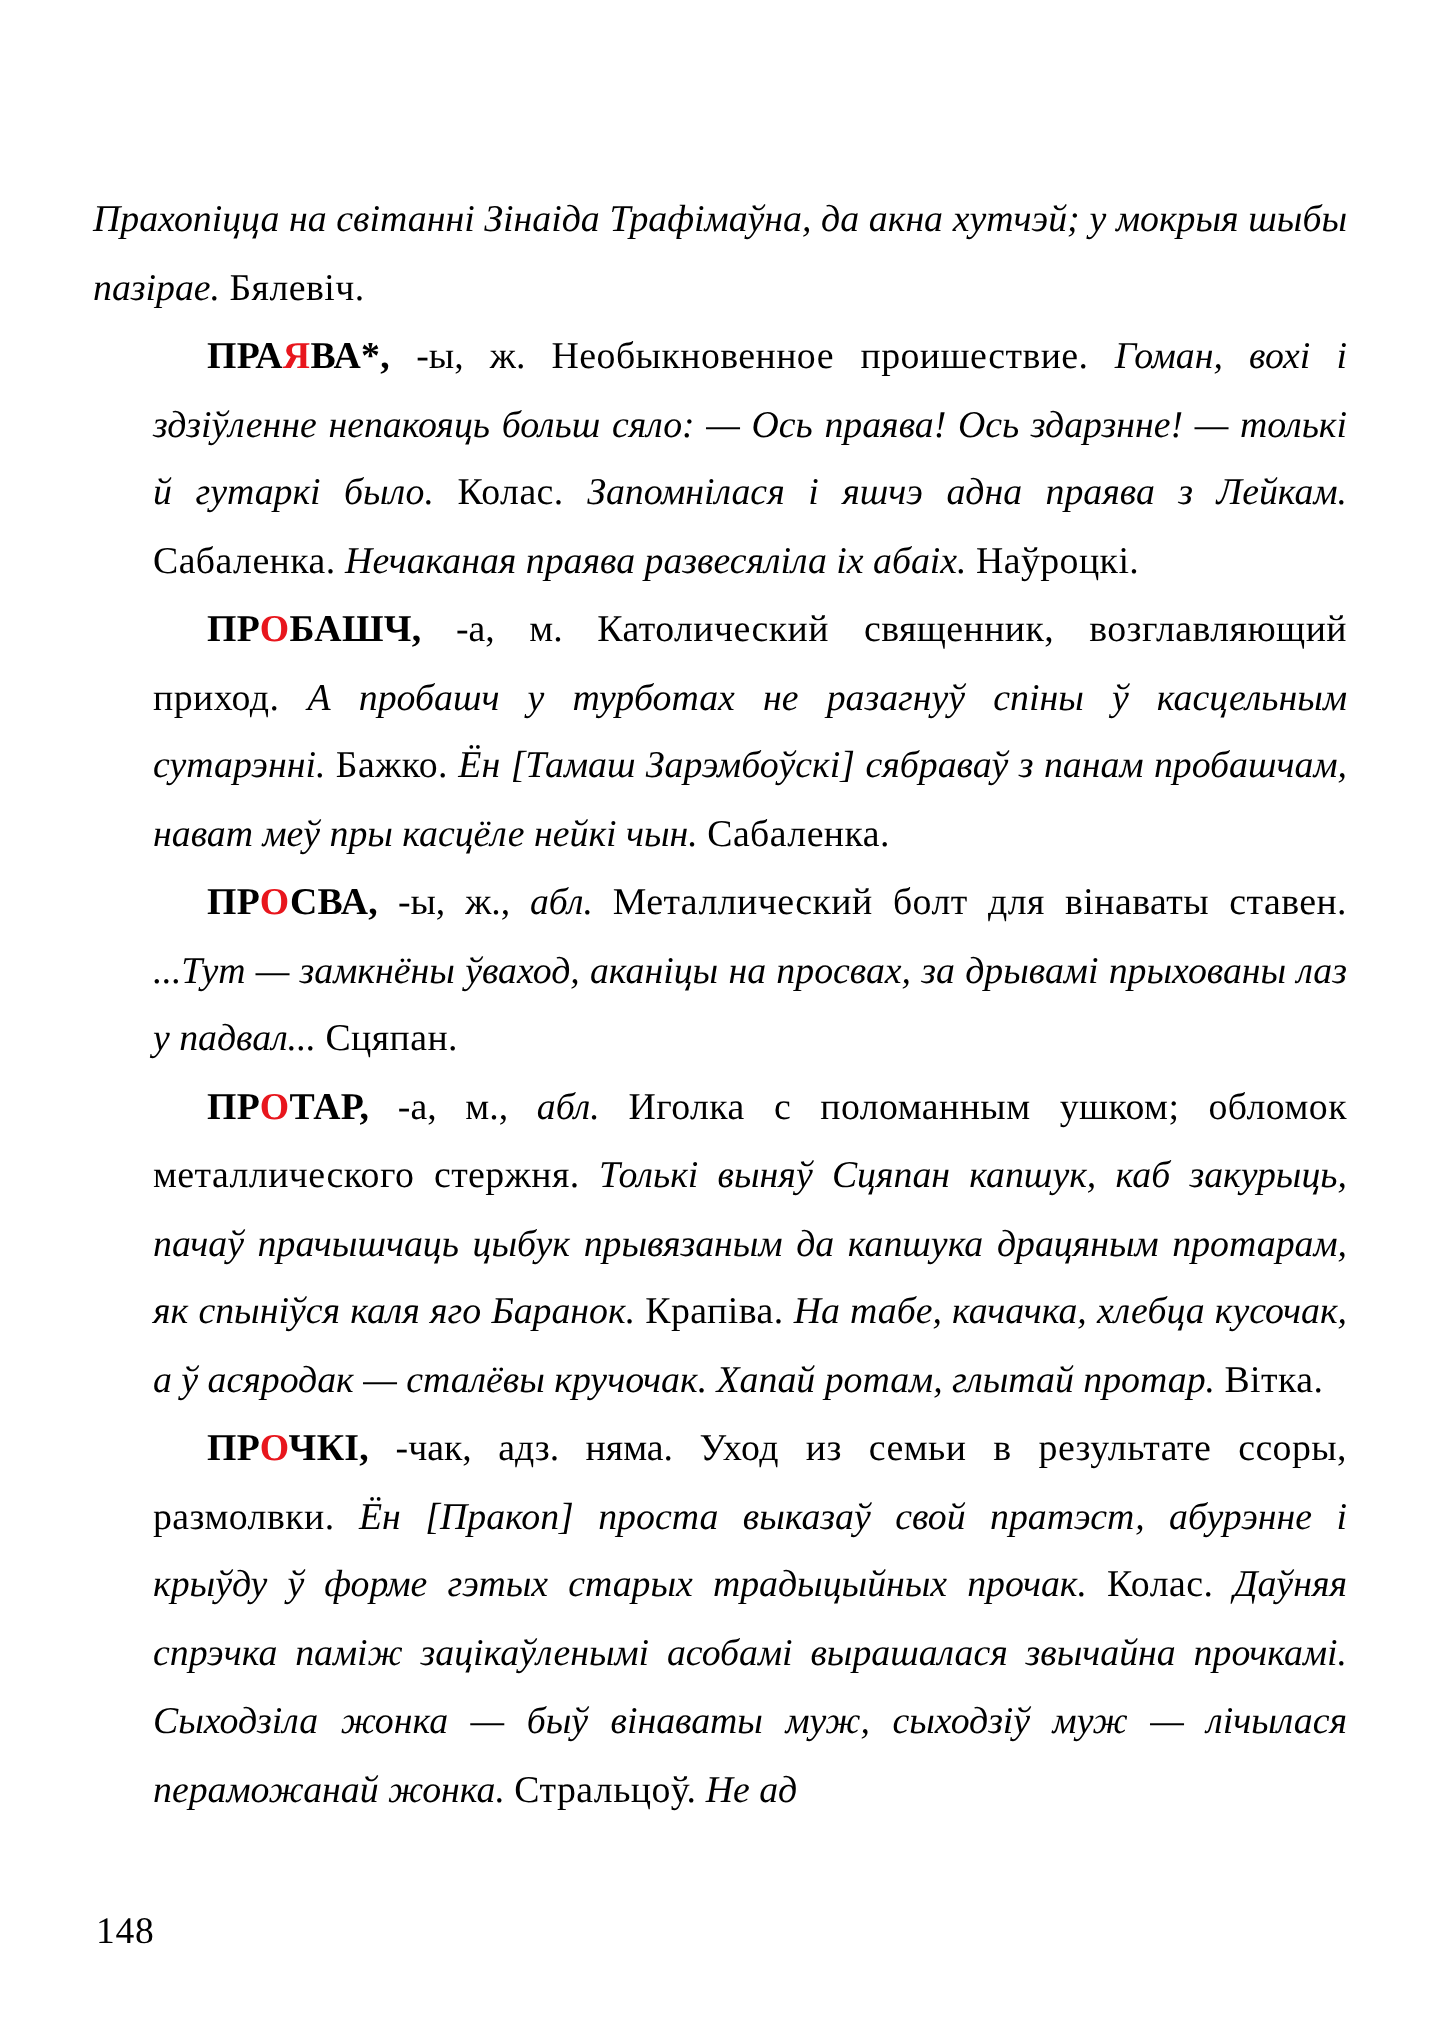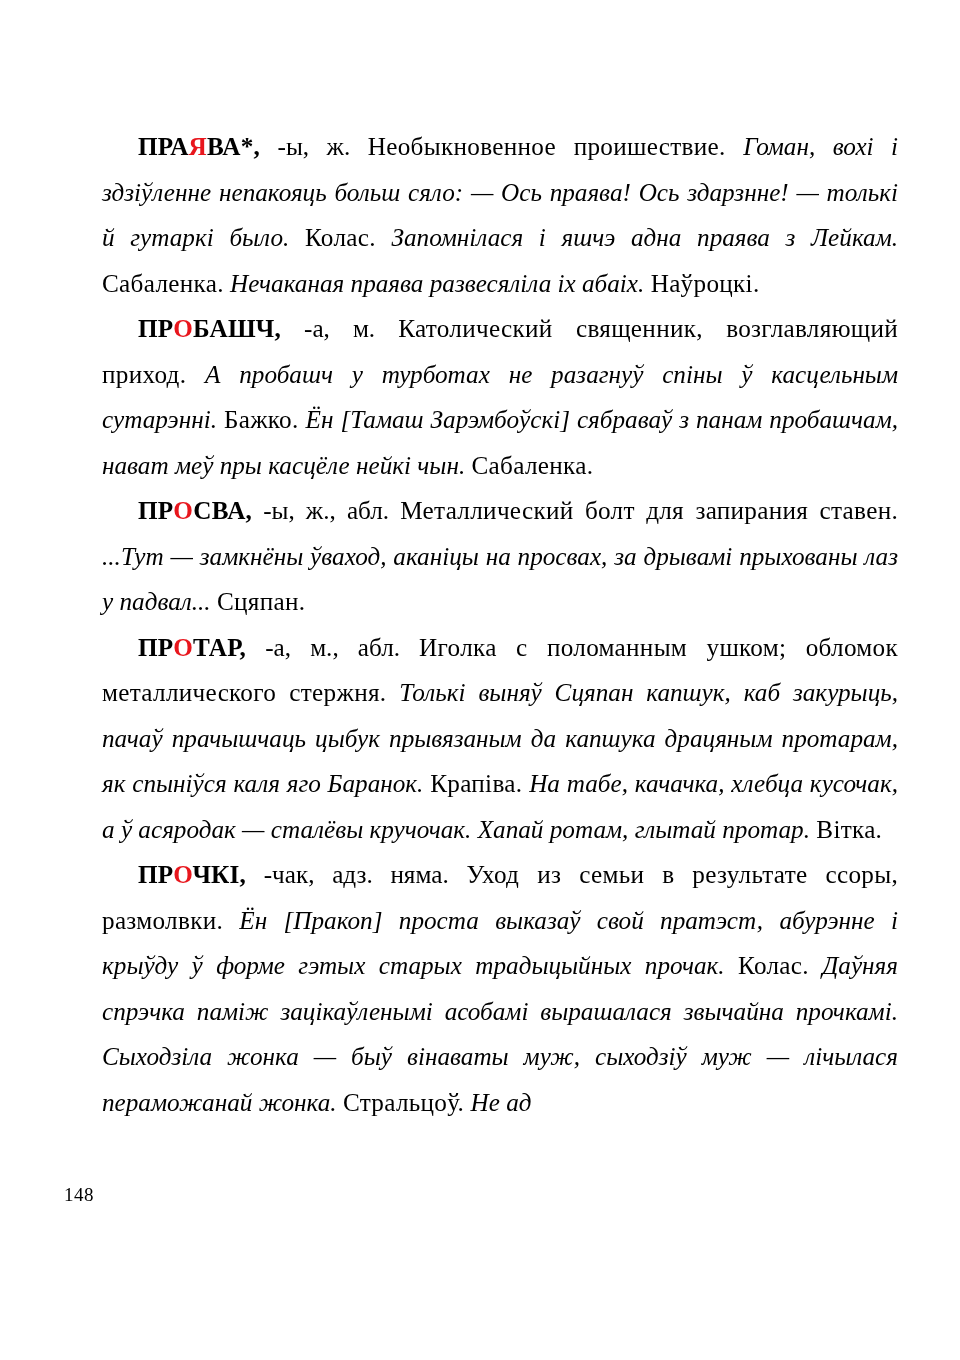--- a/index.html
+++ b/index.html
@@ -43,55 +43,57 @@
   }
   .hw .stress {
     color: #e8161d;
   }
   
   .gram {
     font-style: normal;
   }
   
   .abbr {
+    font-style: italic;
   }
   
   .def {
     font-style: normal;
     letter-spacing: 0.3px;
   }
   
   .q {
     font-style: italic;
   }
   
   .src {
     font-style: normal;
     letter-spacing: 0.3px;
   }
   .folio {
     position: absolute;
     left: 64px;
-    top: 1185px;
-    font-size: 19px;
+    top: 1275px;
+    font-size: 25px;
     line-height: 1;
     letter-spacing: 0.5px;
   }
 </style>
 </head>
 <body>
 
 <div class="page">
 
+  <p class="entry"><span class="q">Прахопіцца на світанні Зінаіда Трафімаўна, да акна хутчэй; у мокрыя шыбы пазірае.</span> <span class="src">Бялевіч.</span></p>
 
   <p class="entry indent"><span class="hw"><span>ПРА</span><span class="stress">Я</span><span>ВА*,</span></span> <span class="gram">-ы, ж.</span> <span class="def">Необыкновенное проишествие.</span> <span class="q">Гоман, вохі і здзіўленне непакояць больш сяло: — Ось праява! Ось здарзнне! — толькі й гутаркі было.</span> <span class="src">Колас.</span> <span class="q">Запомнілася і яшчэ адна праява з Лейкам.</span> <span class="src">Сабаленка.</span> <span class="q">Нечаканая праява развесяліла іх абаіх.</span> <span class="src">Наўроцкі.</span></p>
 
   <p class="entry indent"><span class="hw"><span>ПР</span><span class="stress">О</span><span>БАШЧ,</span></span> <span class="gram">-а, м.</span> <span class="def">Католический священник, возглавляющий приход.</span> <span class="q">А пробашч у турботах не разагнуў спіны ў касцельным сутарэнні.</span> <span class="src">Бажко.</span> <span class="q">Ён [Тамаш Зарэмбоўскі] сябраваў з панам пробашчам, нават меў пры касцёле нейкі чын.</span> <span class="src">Сабаленка.</span></p>
 
-  <p class="entry indent"><span class="hw"><span>ПР</span><span class="stress">О</span><span>СВА,</span></span> <span class="gram">-ы, ж.,</span> <span class="abbr">абл.</span> <span class="def">Металлический болт для запирания ставен.</span> <span class="q">...Тут — замкнёны ўваход, аканіцы на просвах, за дрывамі прыхованы лаз у падвал...</span> <span class="src">Сцяпан.</span></p>
+  <p class="entry indent"><span class="hw"><span>ПР</span><span class="stress">О</span><span>СВА,</span></span> <span class="gram">-ы, ж.,</span> <span class="abbr">абл.</span> <span class="def">Металлический болт для вінаваты ставен.</span> <span class="q">...Тут — замкнёны ўваход, аканіцы на просвах, за дрывамі прыхованы лаз у падвал...</span> <span class="src">Сцяпан.</span></p>
 
   <p class="entry indent"><span class="hw"><span>ПР</span><span class="stress">О</span><span>ТАР,</span></span> <span class="gram">-а, м.,</span> <span class="abbr">абл.</span> <span class="def">Иголка с поломанным ушком; обломок металлического стержня.</span> <span class="q">Толькі выняў Сцяпан капшук, каб закурыць, пачаў прачышчаць цыбук прывязаным да капшука драцяным протарам, як спыніўся каля яго Баранок.</span> <span class="src">Крапіва.</span> <span class="q">На табе, качачка, хлебца кусочак, а ў асяродак — сталёвы кручочак. Хапай ротам, глытай протар.</span> <span class="src">Вітка.</span></p>
 
   <p class="entry indent"><span class="hw"><span>ПР</span><span class="stress">О</span><span>ЧКІ,</span></span> <span class="gram">-чак, адз. няма.</span> <span class="def">Уход из семьи в результате ссоры, размолвки.</span> <span class="q">Ён [Пракоп] проста выказаў свой пратэст, абурэнне і крыўду ў форме гэтых старых традыцыйных прочак.</span> <span class="src">Колас.</span> <span class="q">Даўняя спрэчка паміж зацікаўленымі асобамі вырашалася звычайна прочкамі. Сыходзіла жонка — быў вінаваты муж, сыходзіў муж — лічылася пераможанай жонка.</span> <span class="src">Стральцоў.</span> <span class="q">Не ад</span></p>
 
 </div>
 
 <div class="folio">148</div>
 
 </body></html>

